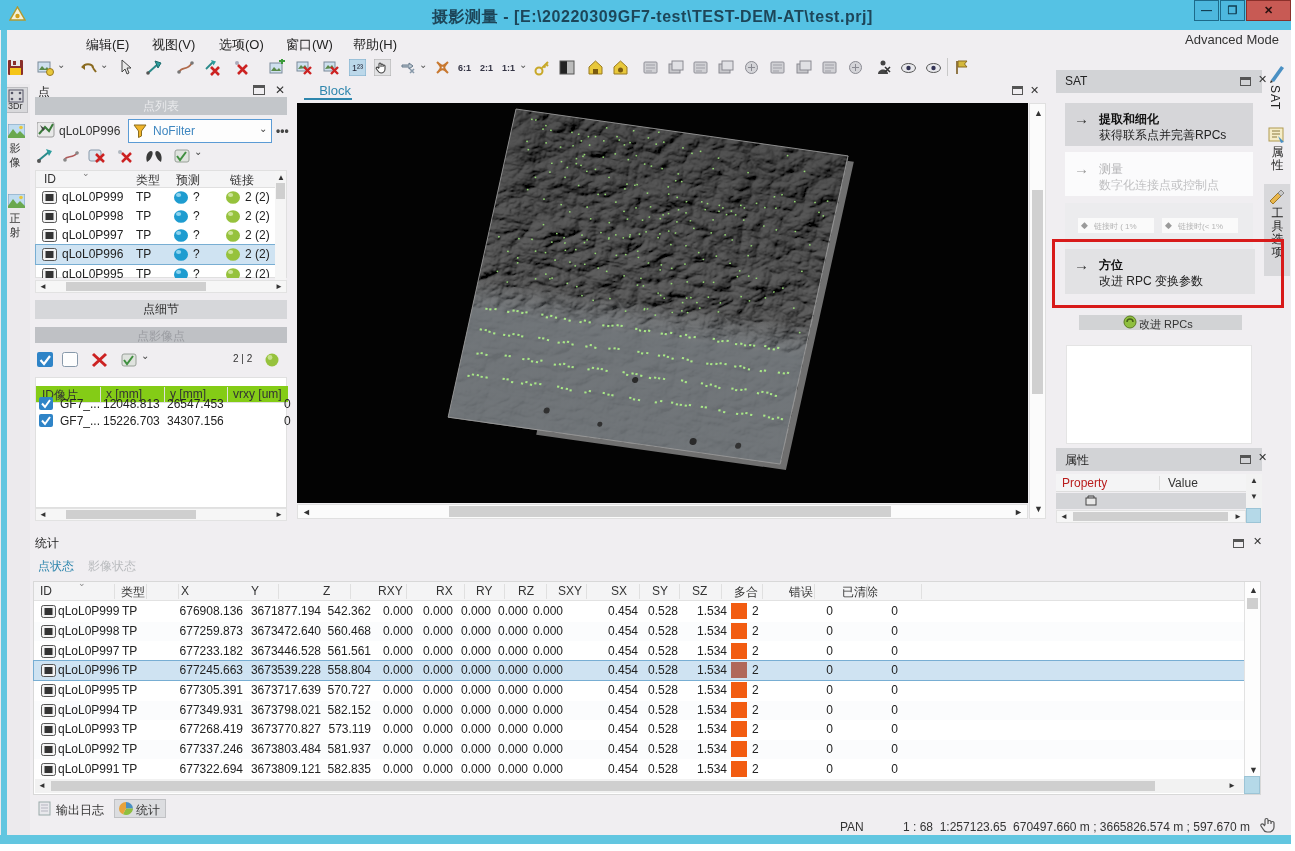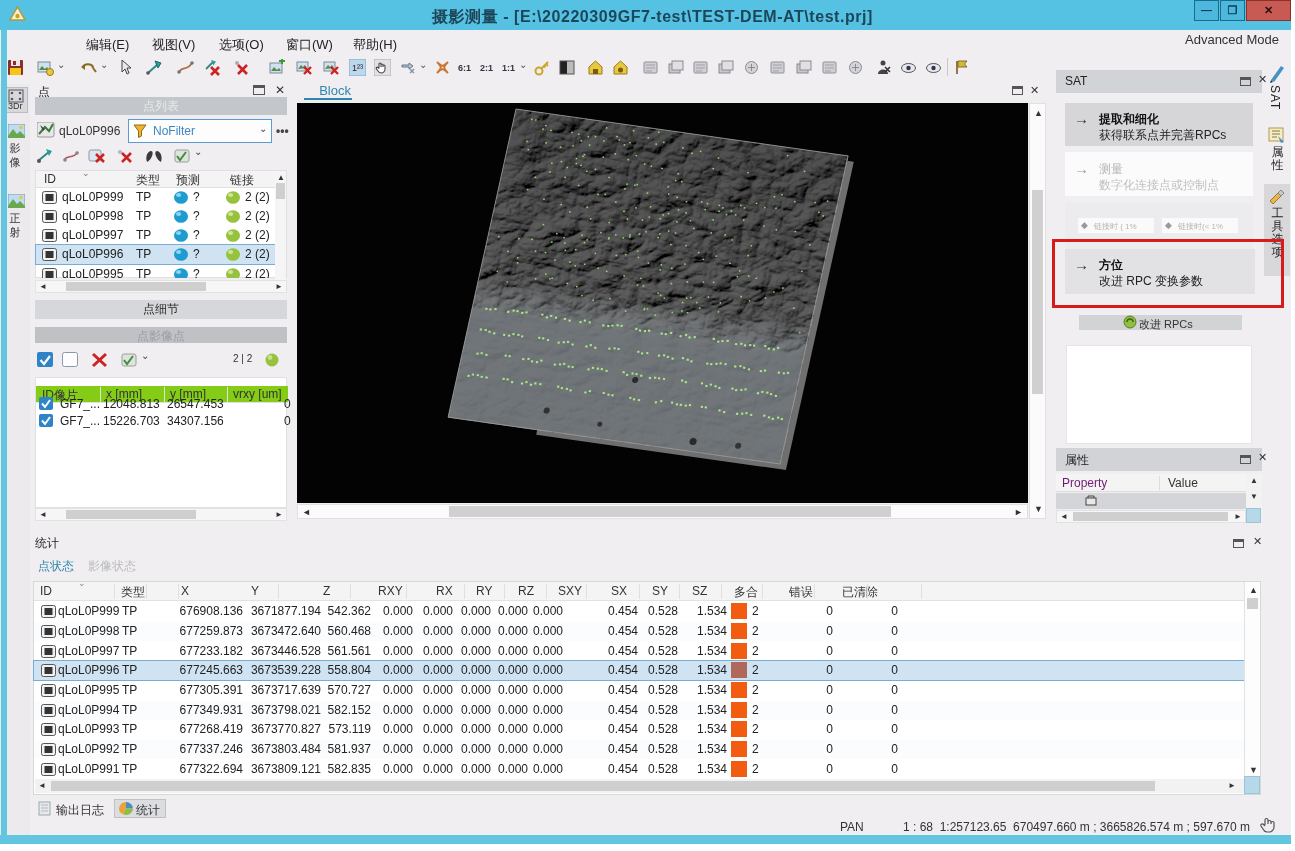--- a/index.html
+++ b/index.html
@@ -564,21 +564,21 @@
     </div>
 
     <div class="abs" style="left:18px;top:275px;width:186px;height:99px;background:#fff;border:1px solid #e4e4e4;"></div>
 
     <div class="abs" style="left:8px;top:378px;width:206px;height:23px;background:#d2d3d6;">
       <span class="abs" style="left:9px;top:4px;">属性</span>
       <div class="abs" style="left:184px;top:7px;width:11px;height:9px;border:1px solid #555;border-top:3px solid #555;"></div>
       <span class="abs" style="left:202px;top:3px;color:#333;font-size:11px;">✕</span>
     </div>
     <div class="abs" style="left:8px;top:404px;width:190px;height:18px;background:#f4f4f5;border-bottom:1px solid #ddd;">
-      <span class="abs" style="left:6px;top:2px;color:#701a75;">Property</span>
+      <span class="abs" style="left:6px;top:2px;color:#b91c1c;">Property</span>
       <span class="abs" style="left:103px;top:2px;color:#333;border-left:1px solid #ddd;padding-left:8px;">Value</span>
     </div>
     <div class="abs" style="left:8px;top:423px;width:190px;height:16px;background:#d4d5d8;">
       <svg class="abs" style="left:29px;top:2px;" width="13" height="12">
           <rect x="1" y="3" width="10" height="7" fill="#e8e8e8" stroke="#444"></rect>
           <path d="M3 3 v-2 h6 v2" stroke="#444" fill="none"></path>
         </svg>
     </div>
     <div class="abs" style="left:8px;top:440px;width:190px;height:13px;background:#f6f6f6;border:1px solid #e2e2e2;">
       <div class="abs" style="left:3px;top:1px;font-size:8px;color:#333;">◄</div>

